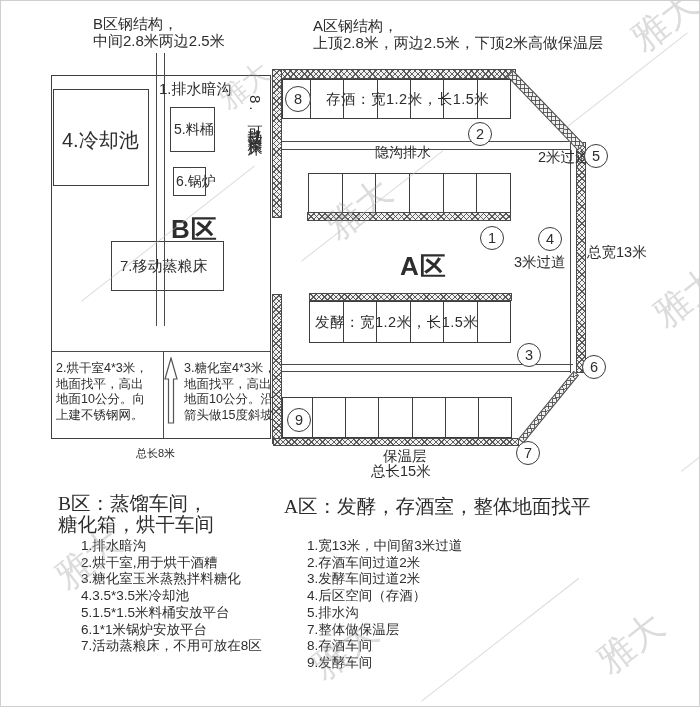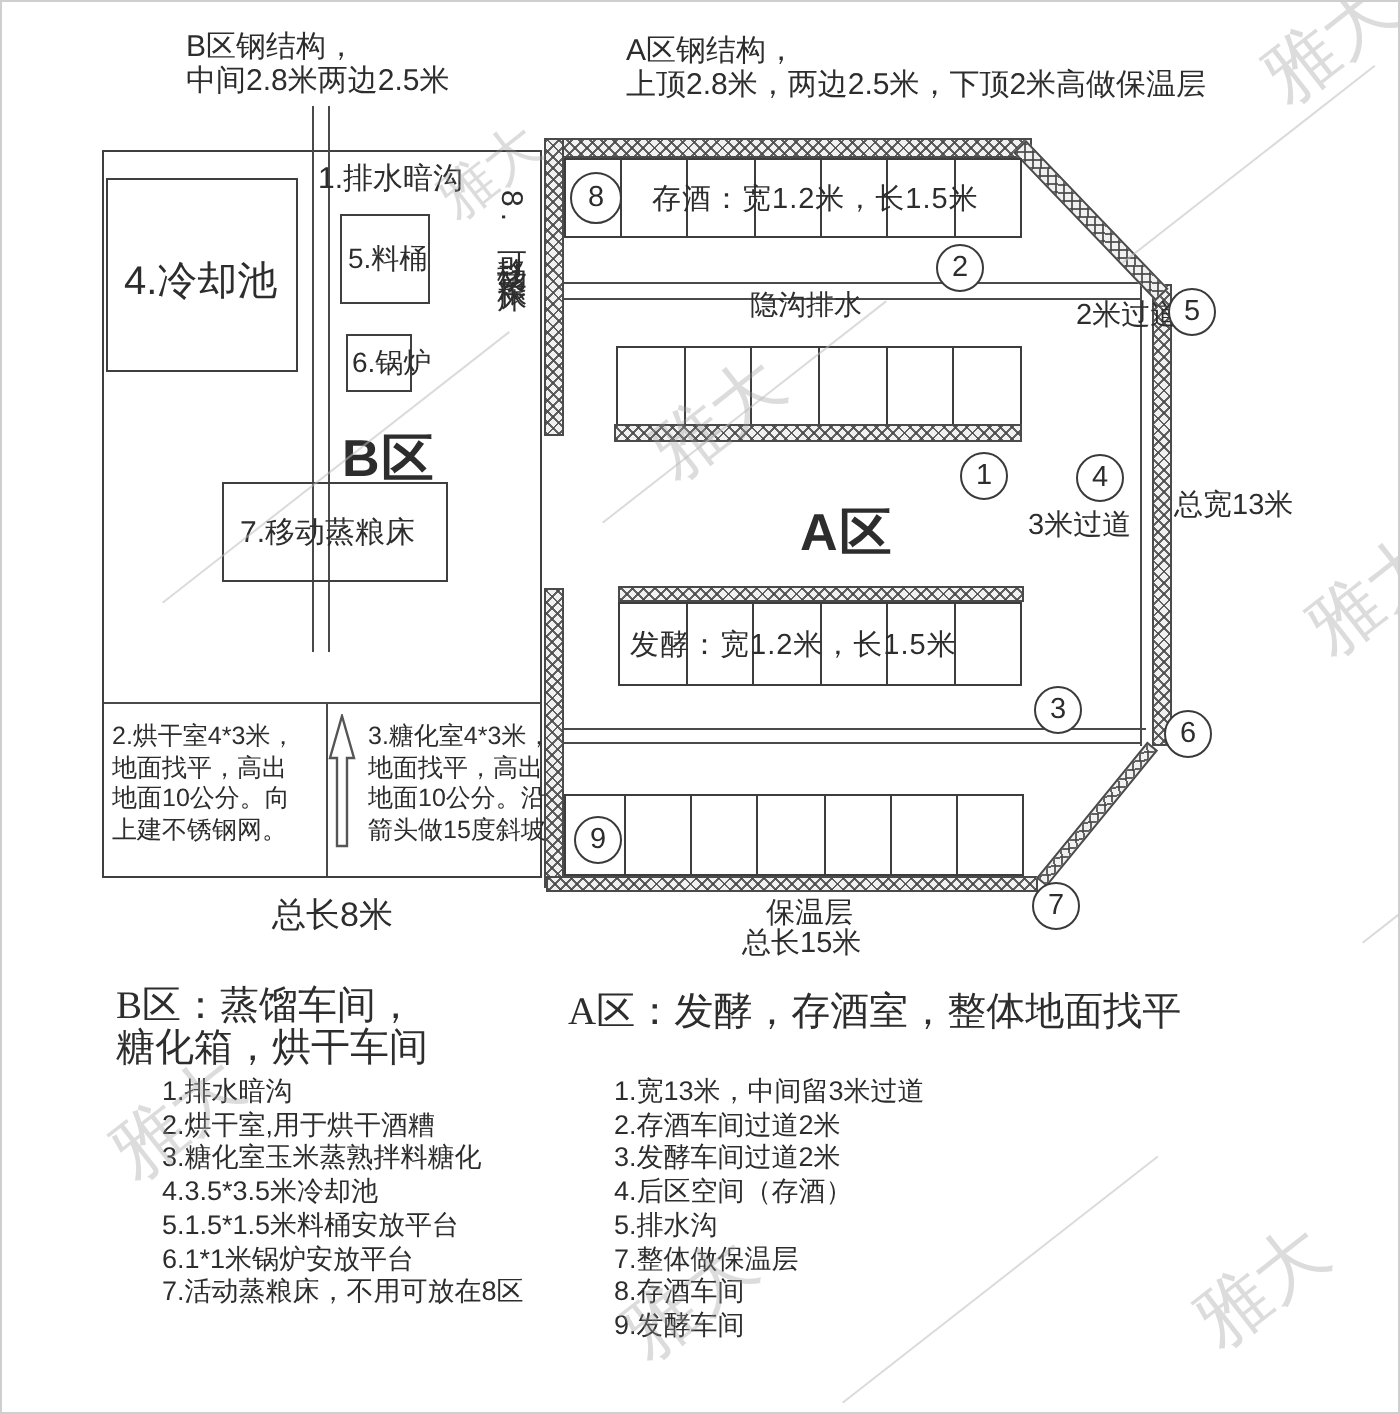--- a/index.html
+++ b/index.html
@@ -85,21 +85,21 @@
   <svg class="abs" style="left:163px;top:356px;z-index:3;" width="14" height="68" viewBox="0 0 14 68">
     <path d="M7 1 L13 22 L9.5 22 L9.5 66 L4.5 66 L4.5 22 L1 22 Z" fill="#ffffff" stroke="#555555" stroke-width="1.2"></path>
   </svg>
   <div class="roomtext" style="left:183px;top:360px;">
     <div>3.糖化室4*3米，</div>
     <div>地面找平，高出</div>
     <div>地面10公分。沿</div>
     <div>箭头做15度斜坡</div>
   </div>
 
-  <div class="lbl" style="left:135px;top:445px;font-size:17px;text-align:right;">总长8米</div>
+  <div class="lbl" style="left:135px;top:445px;font-size:11px;text-align:right;">总长8米</div>
 
   <div class="vtext" style="left:244px;top:94px;height:155px;">8.可移动蒸粮床</div>
 
   <div class="hatch" style="left:272px;top:68px;width:243px;height:10px;"></div>
   <div class="hatch" style="left:271px;top:68px;width:10px;height:149px;"></div>
   <div class="hatch" style="left:271px;top:293px;width:10px;height:150px;"></div>
   <div class="hatch" style="left:575px;top:141px;width:10px;height:231px;"></div>
   <div class="hatch" style="left:272px;top:437px;width:246px;height:8px;"></div>
   <div class="hatch" style="left:512px;top:69px;width:103px;height:9px;transform-origin:0 0;transform:rotate(46.2deg);"></div>
   <div class="hatch" style="left:517px;top:438px;width:88px;height:7px;transform-origin:0 0;transform:rotate(-50.8deg);"></div>

